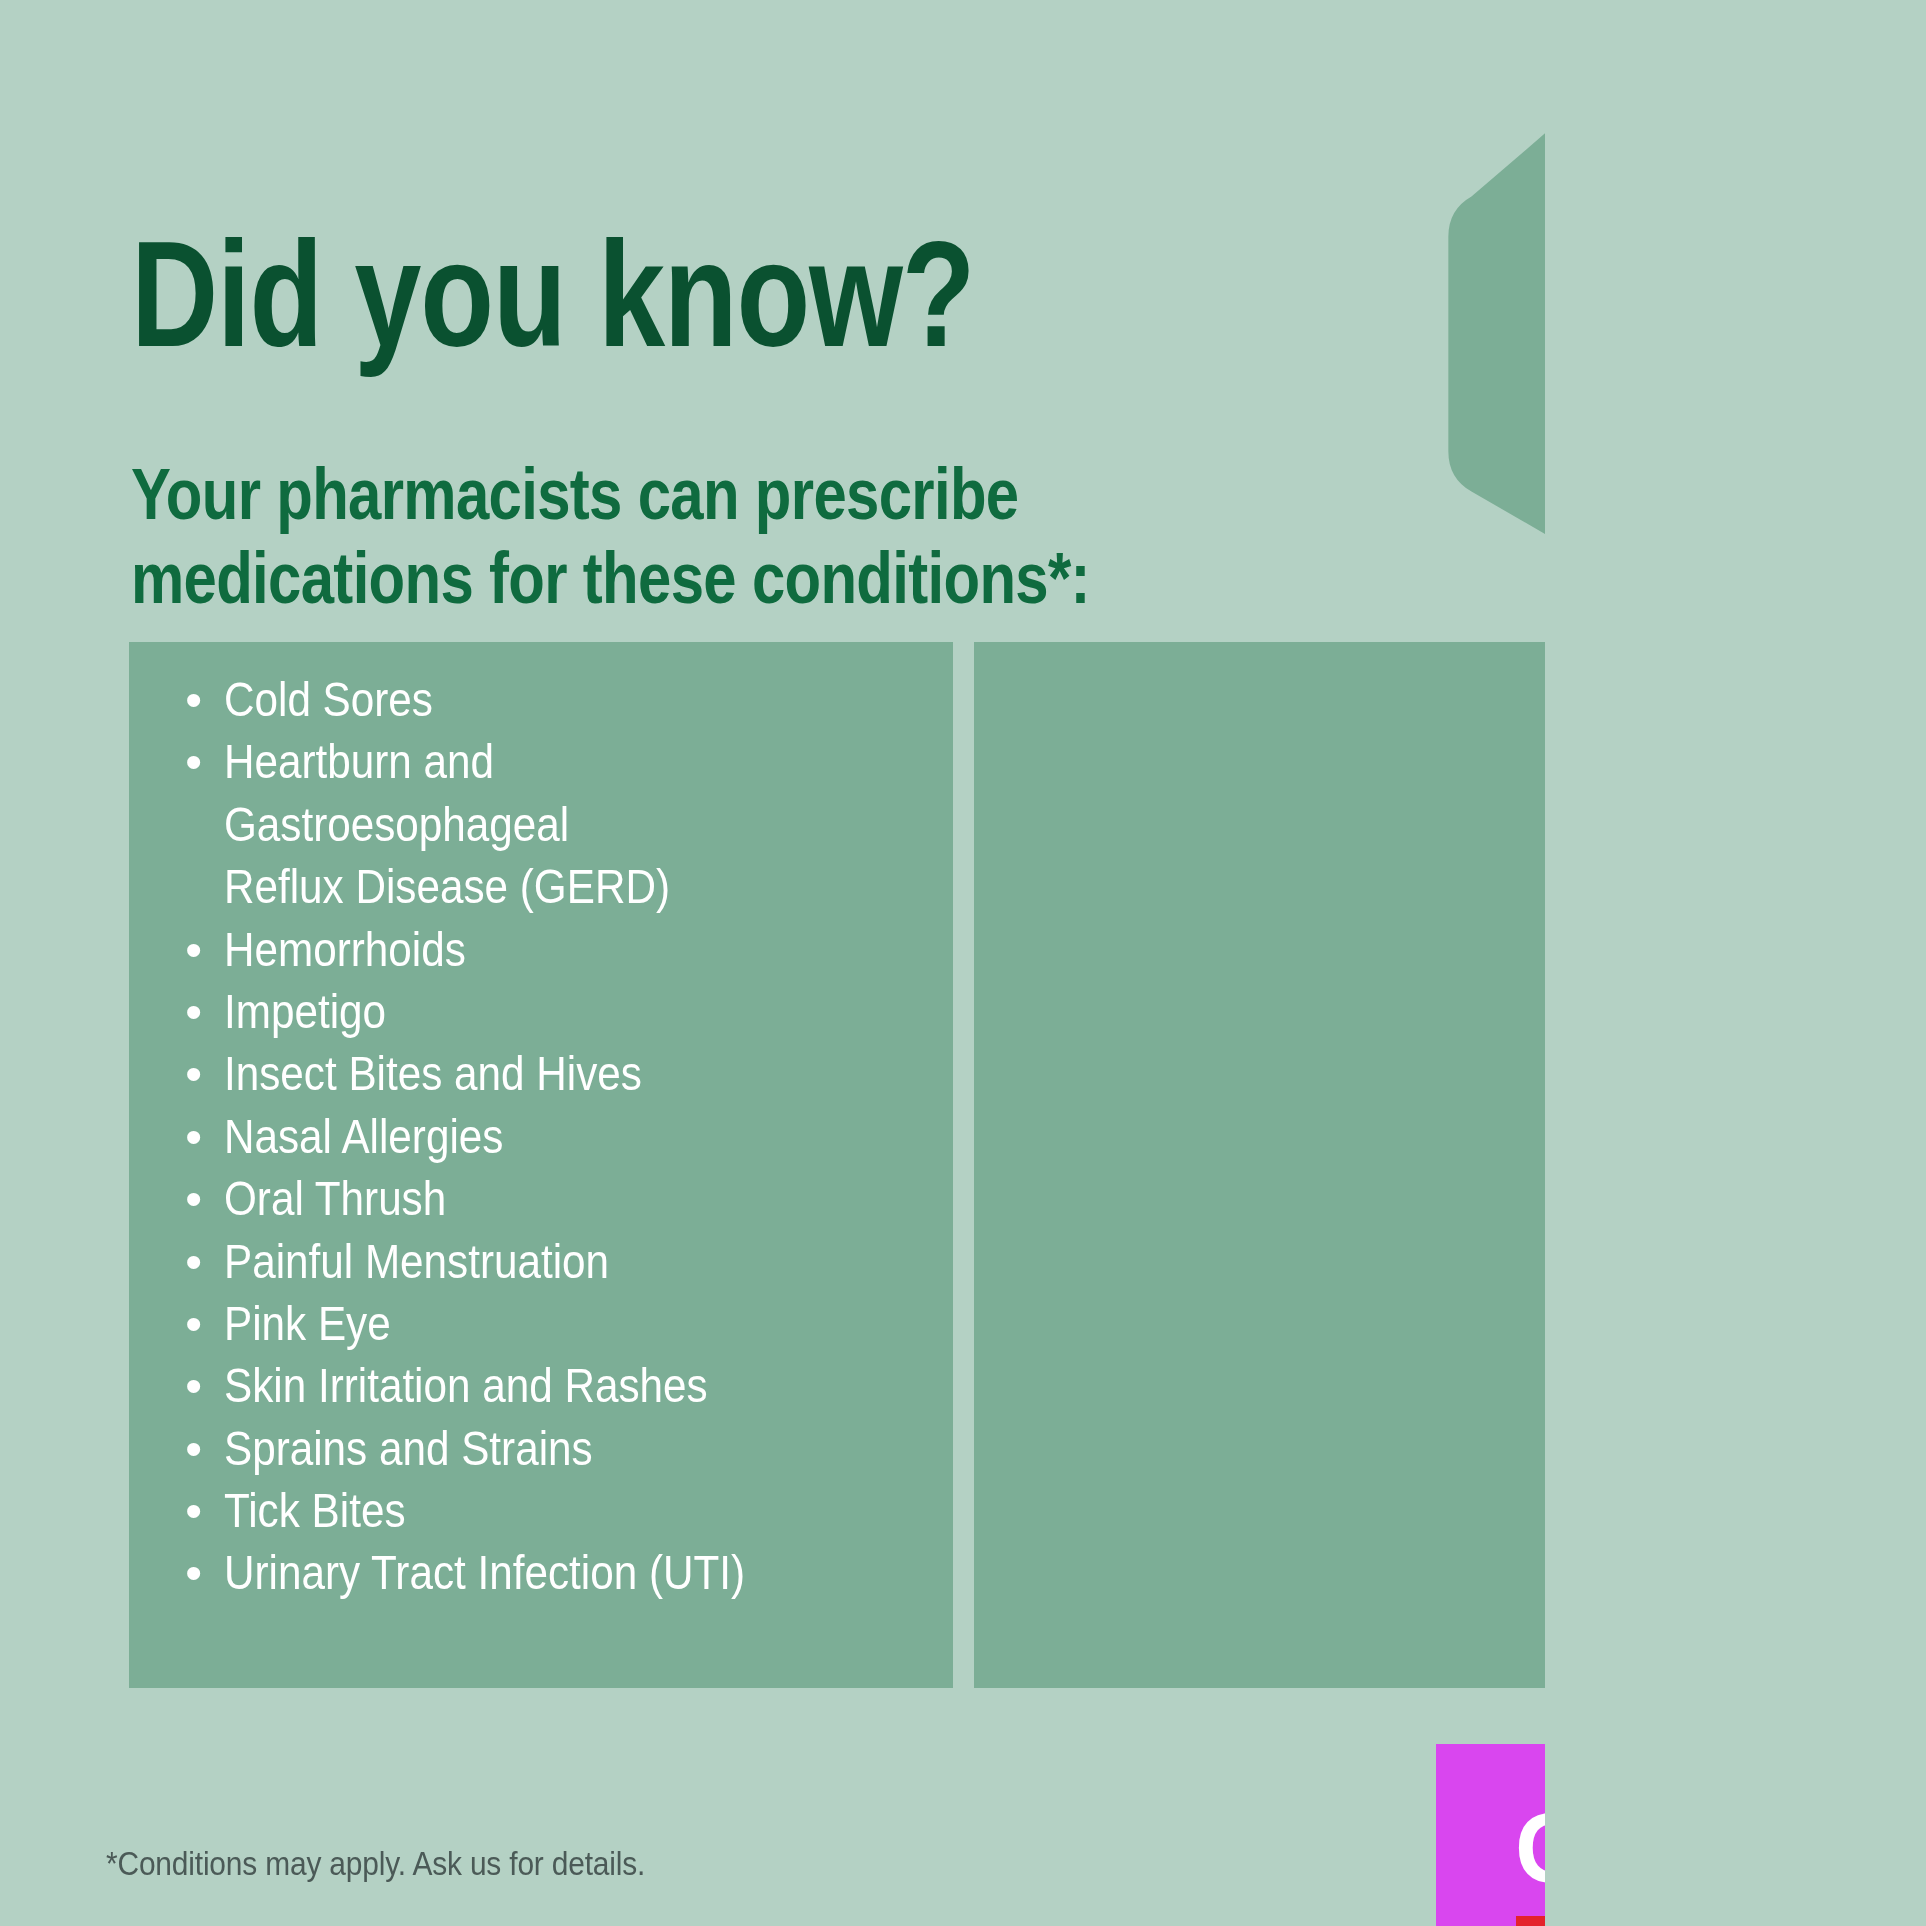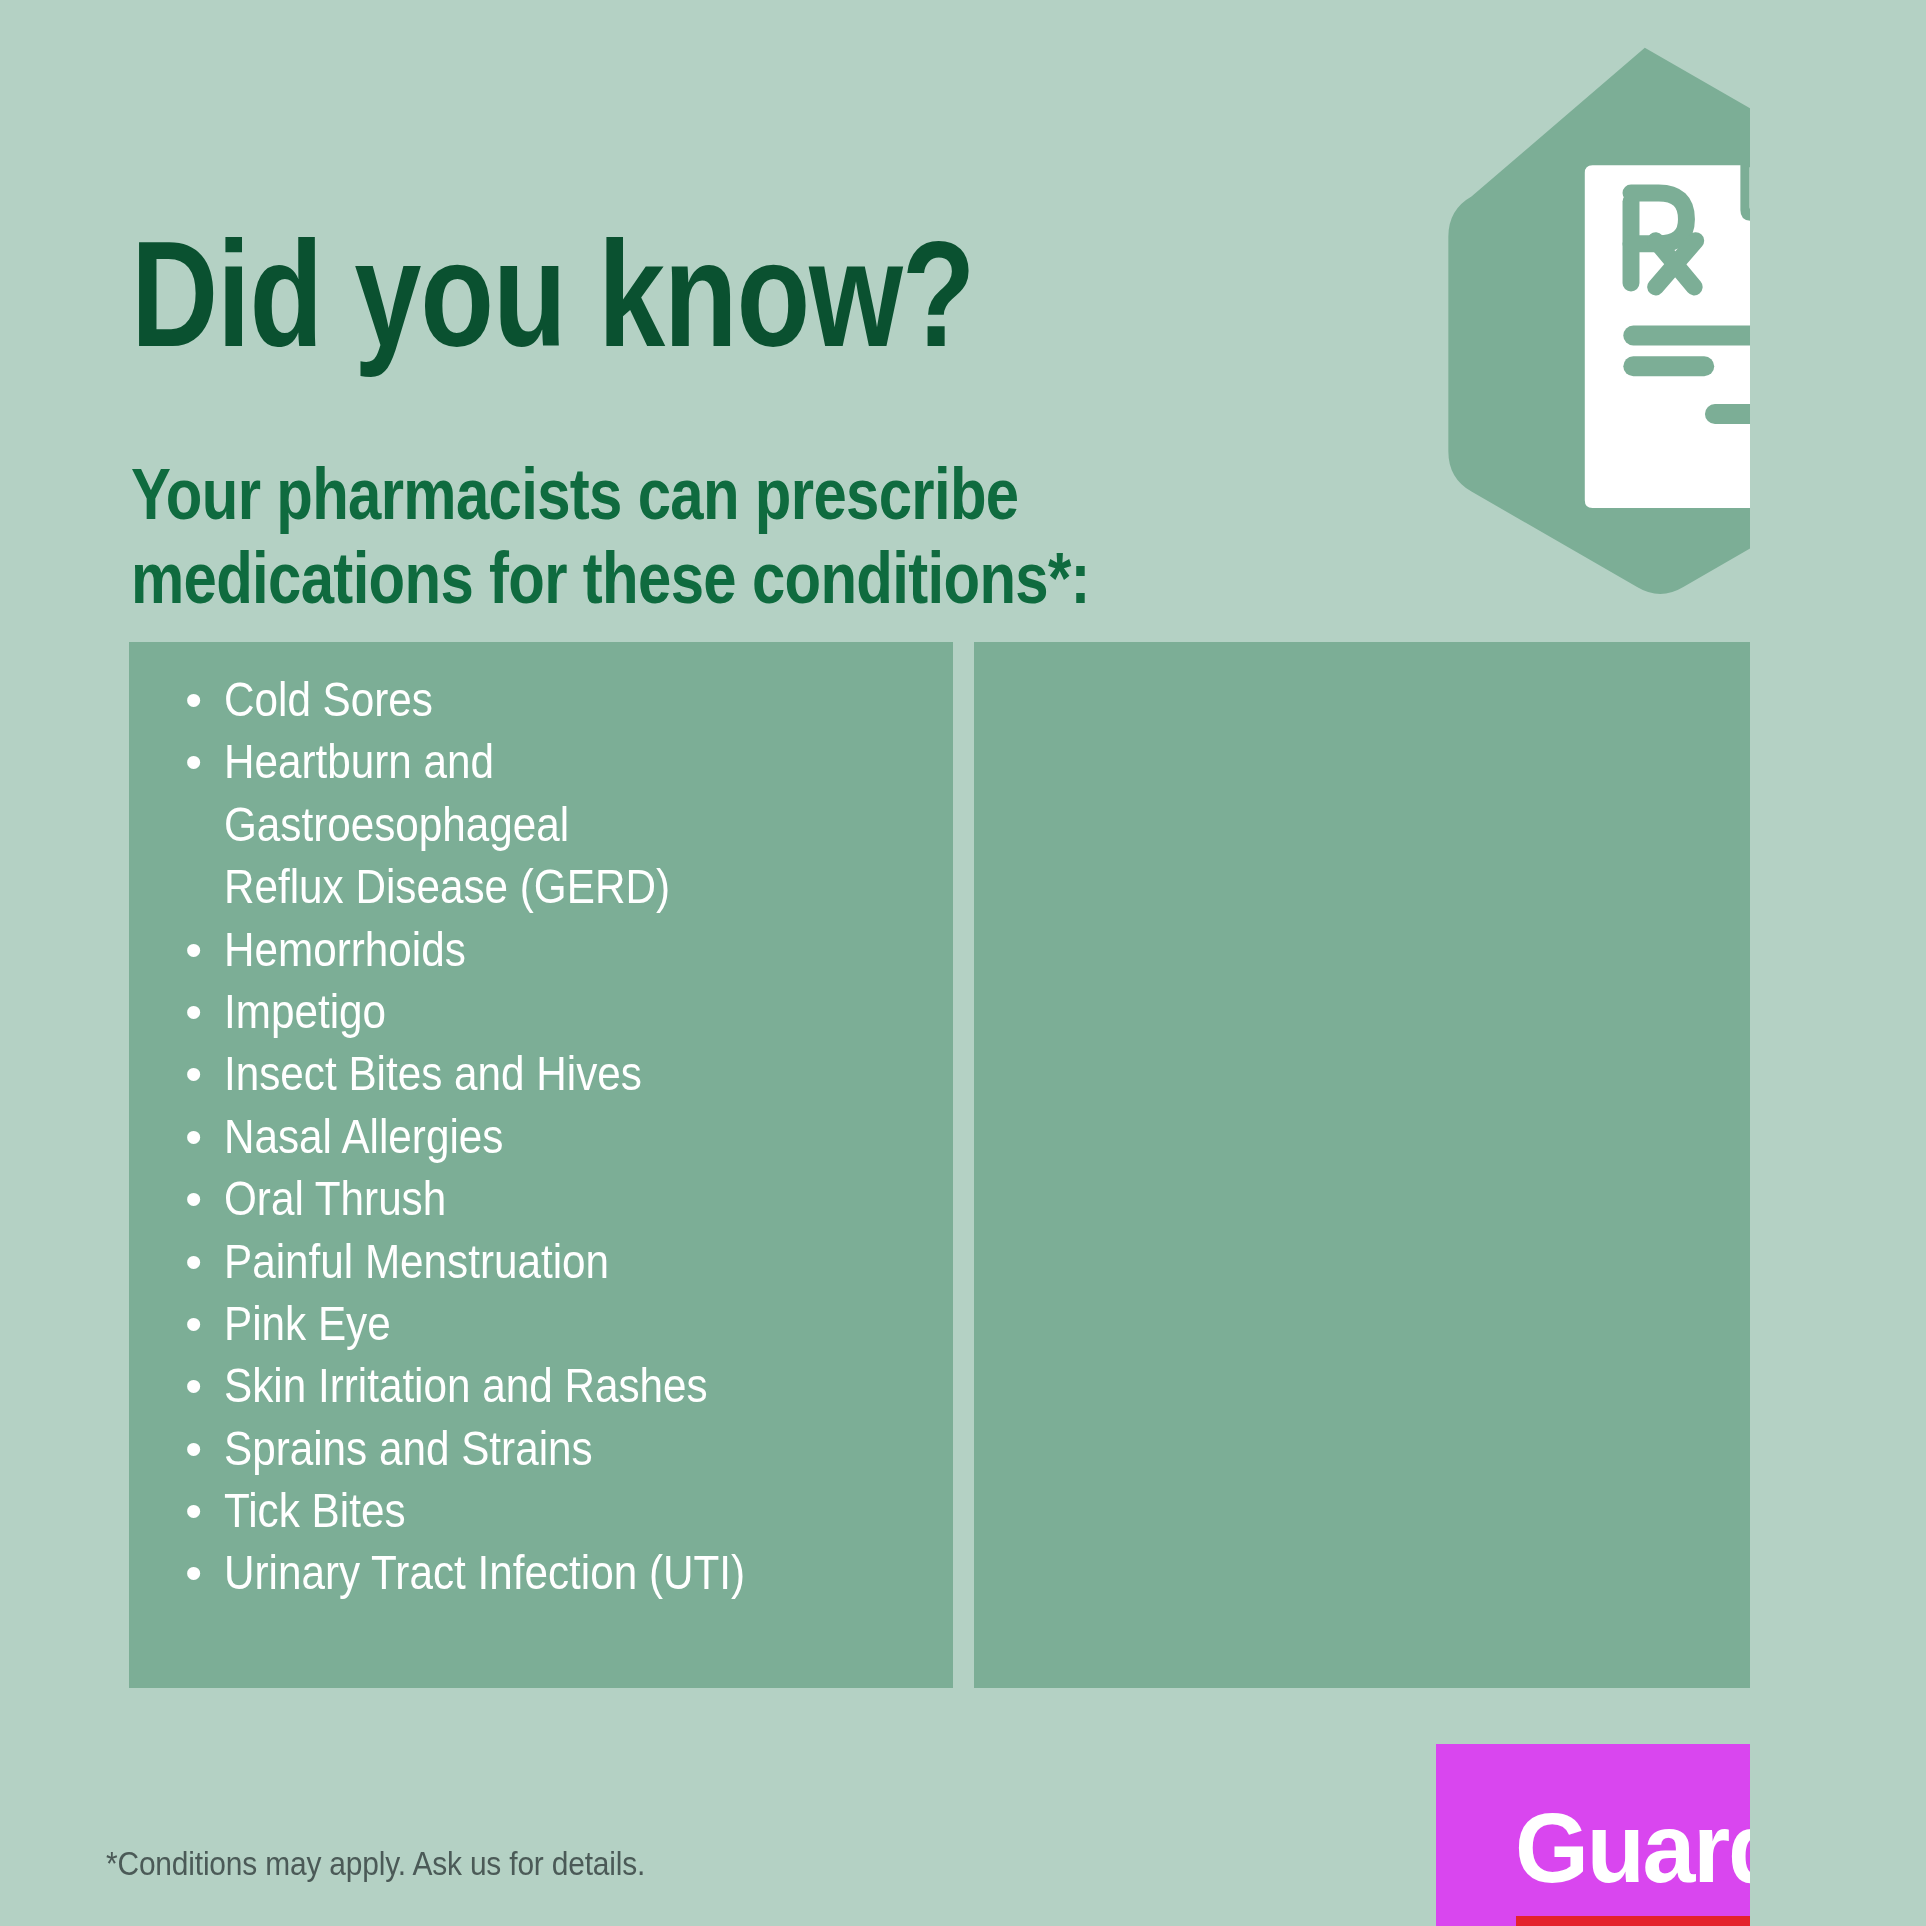--- a/index.html
+++ b/index.html
@@ -3,21 +3,21 @@
 <meta charset="utf-8">
 <style>
   html,body{margin:0;padding:0;}
   body{
     width:1926px;height:1926px;
     background:#b4d1c4;
     font-family:"Liberation Sans", sans-serif;
     overflow:hidden;
     position:relative;
   }
-  .stage{position:absolute;inset:0;width:1750px;height:1926px;overflow:hidden;}
+  .stage{position:absolute;inset:0;width:1545px;height:1926px;overflow:hidden;}
 
   
   .hex-layer{position:absolute;inset:0;width:1926px;height:1926px;pointer-events:none;}
 
   
   .rx-group{position:absolute;left:1449px;top:42px;width:478px;height:570px;}
 
   
   .title{
     position:absolute;left:131px;top:117px;

